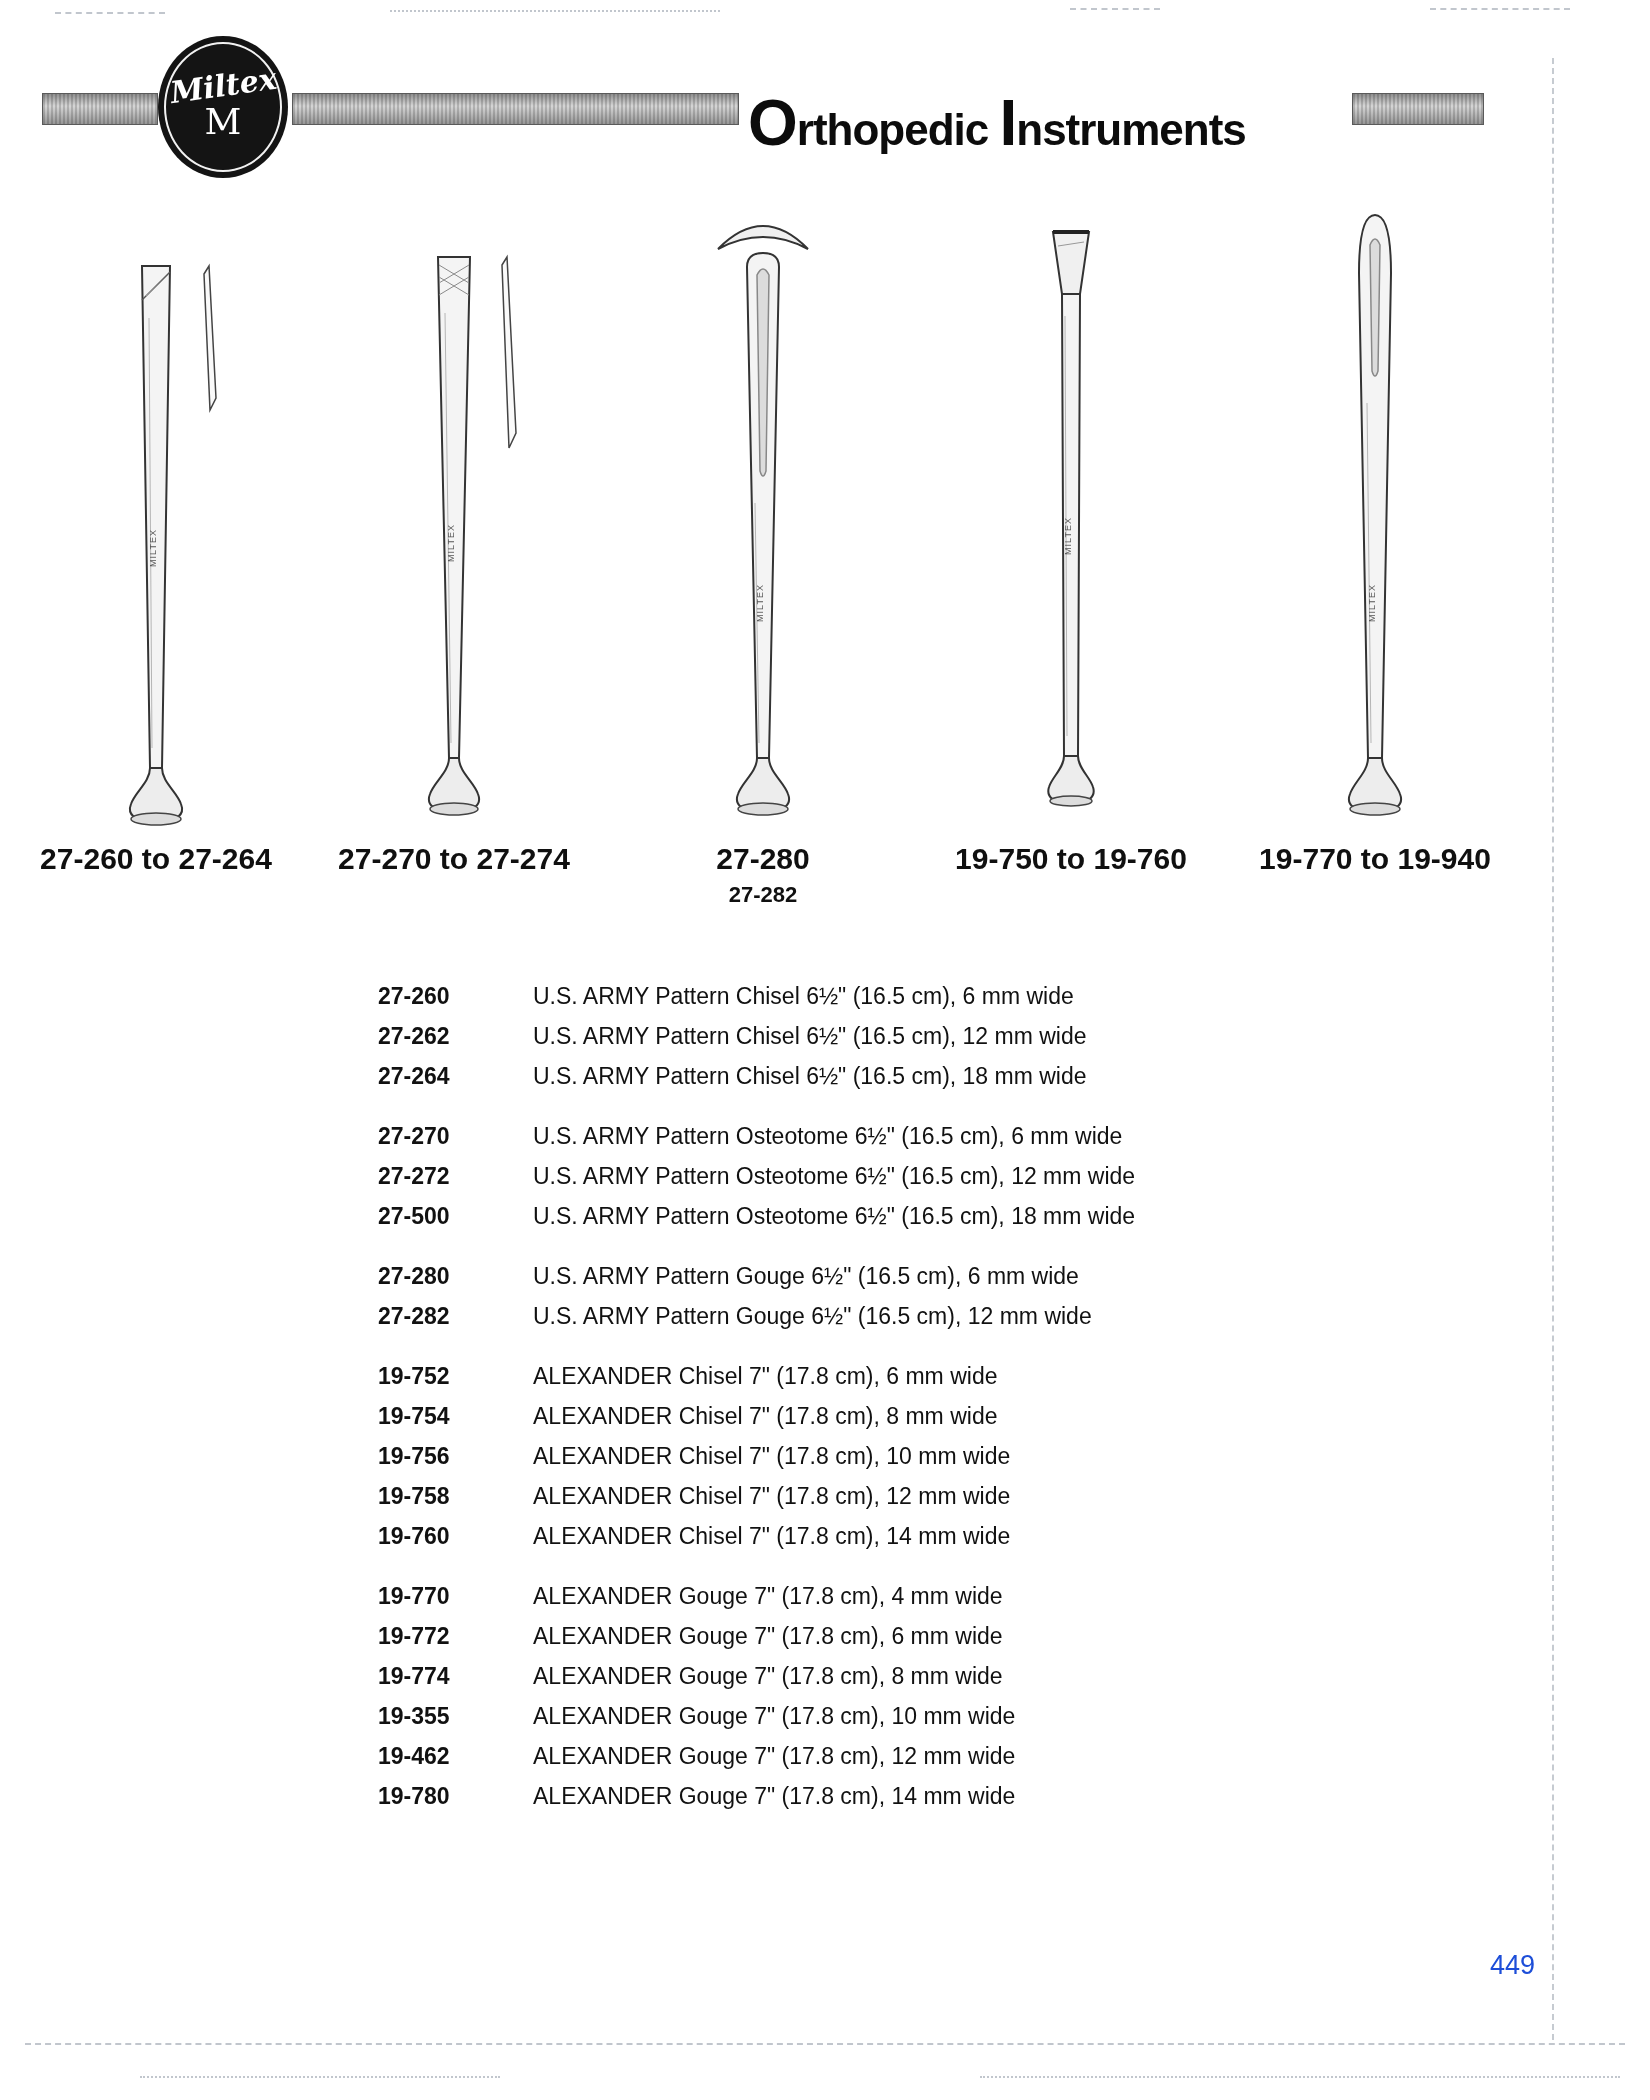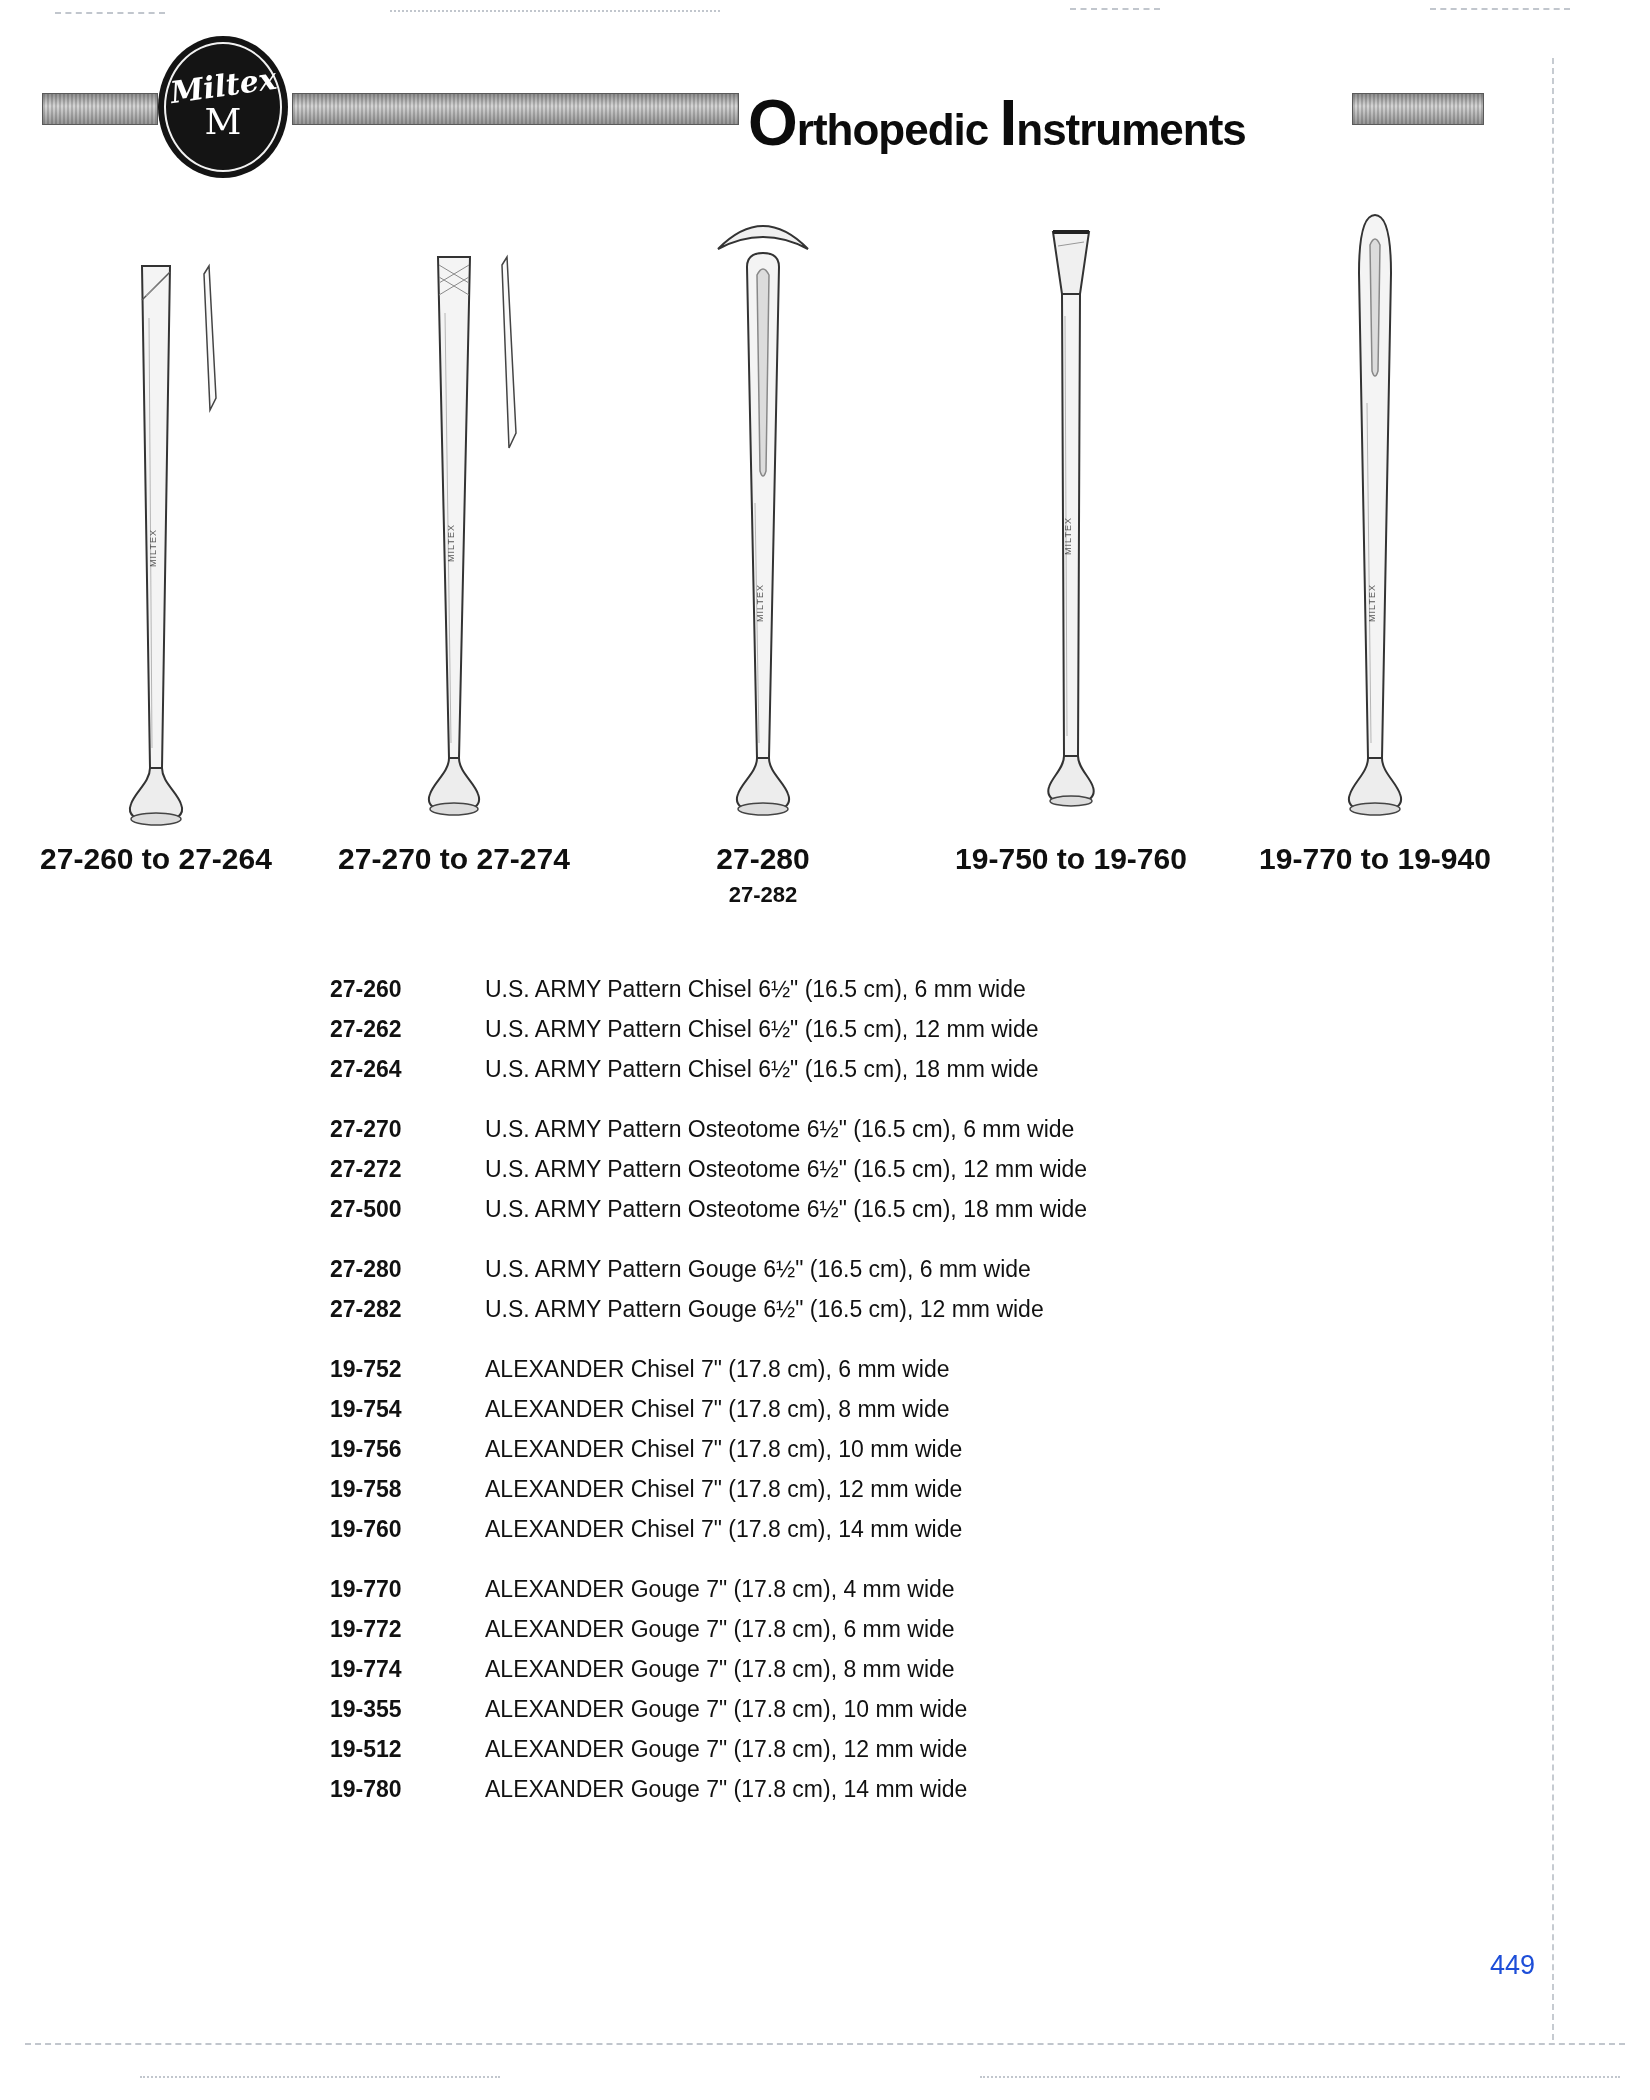--- a/index.html
+++ b/index.html
@@ -46,21 +46,21 @@
   .figure{position:absolute;width:200px;display:flex;flex-direction:column;align-items:center;}
   .figure svg{display:block;}
   .caption{font-weight:bold;font-size:30px;margin-top:14px;text-align:center;color:#101010;white-space:nowrap;}
   .caption2{font-weight:bold;font-size:22px;margin-top:6px;text-align:center;color:#101010;}
   .caption2:empty{display:none;}
   .stamp{font-size:9px;letter-spacing:1px;fill:#555;text-anchor:middle;font-family:"Liberation Sans",sans-serif;}
 
   
   .product-list{position:absolute;left:330px;top:976px;width:1100px;}
   .pgroup{margin-bottom:20px;}
-  .prow{display:flex;height:40px;}
+  .prow{display:flex;height:40px;align-items:center;margin-left:48px;}
   .pcode{width:155px;font-weight:bold;font-size:23px;}
   .pdesc{font-size:23px;}
 
   .page-number{position:absolute;top:1950px;right:115px;font-size:27px;color:#1d4ed8;}
 </style>
 </head>
 <body>
 
 <div class="page">
 
@@ -226,21 +226,21 @@
         </div>
         <div class="prow">
           <span class="pcode">19-774</span>
           <span class="pdesc">ALEXANDER Gouge 7" (17.8 cm), 8 mm wide</span>
         </div>
         <div class="prow">
           <span class="pcode">19-355</span>
           <span class="pdesc">ALEXANDER Gouge 7" (17.8 cm), 10 mm wide</span>
         </div>
         <div class="prow">
-          <span class="pcode">19-512</span>
+          <span class="pcode">19-462</span>
           <span class="pdesc">ALEXANDER Gouge 7" (17.8 cm), 12 mm wide</span>
         </div>
         <div class="prow">
           <span class="pcode">19-780</span>
           <span class="pdesc">ALEXANDER Gouge 7" (17.8 cm), 14 mm wide</span>
         </div>
       </div>
     </section>
 
   <div class="page-number">449</div>

